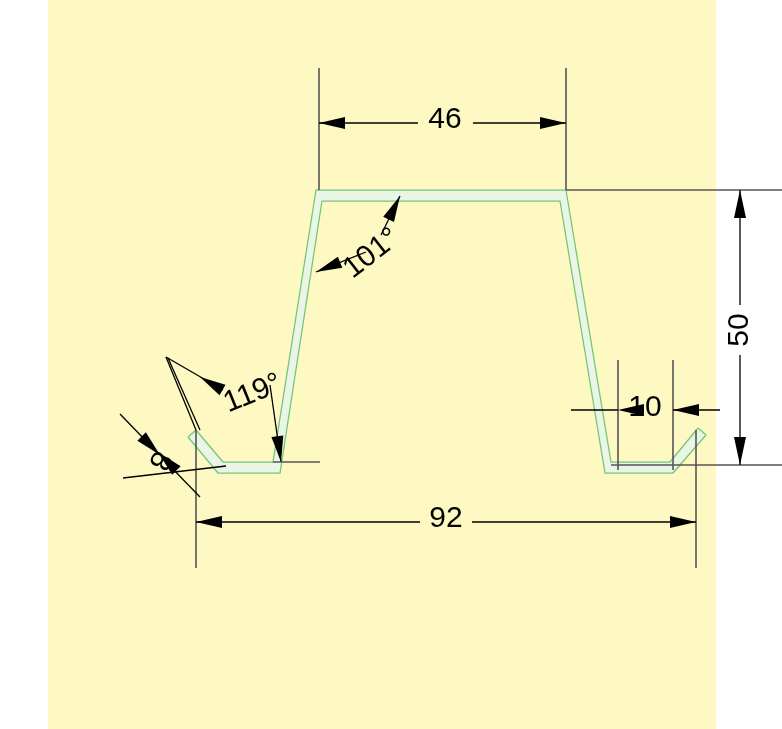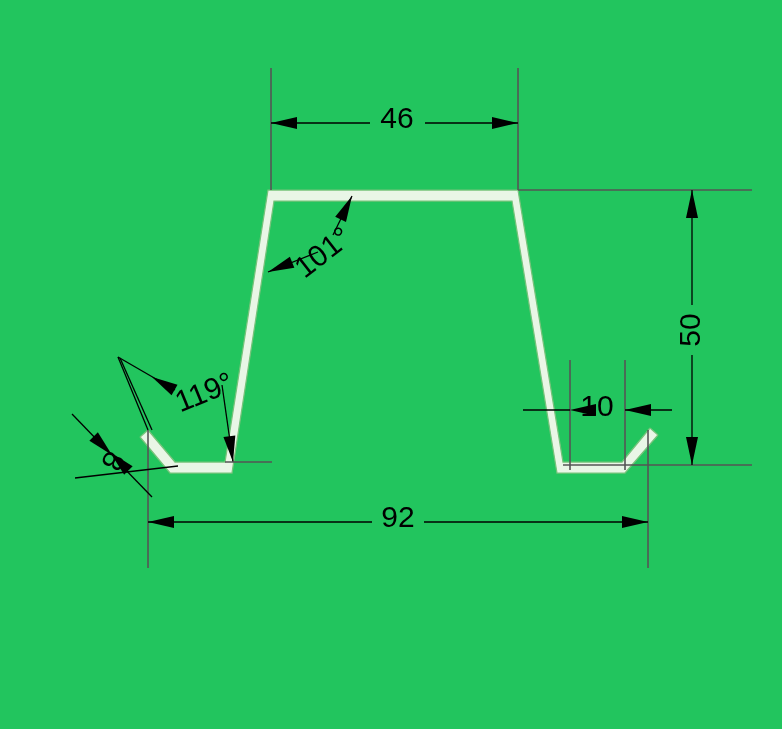--- a/index.html
+++ b/index.html
@@ -8,23 +8,24 @@
     background: #ffffff;
   }
   body {
     width: 782px;
     height: 729px;
     font-family: "Liberation Sans", sans-serif;
     overflow: hidden;
   }
   #drawing-canvas {
     position: relative;
-    width: 782px;
+    width: 668px;
     height: 729px;
-    background: #22c55e;
+    background: #fef9c3;
+    margin-left: 48px;
   }
   svg#cad-svg {
     display: block;
     width: 782px;
     height: 729px;
   }
   .dim-line, .ext-line, .leader-line {
     stroke: #000000;
     fill: none;
     shape-rendering: geometricPrecision;

